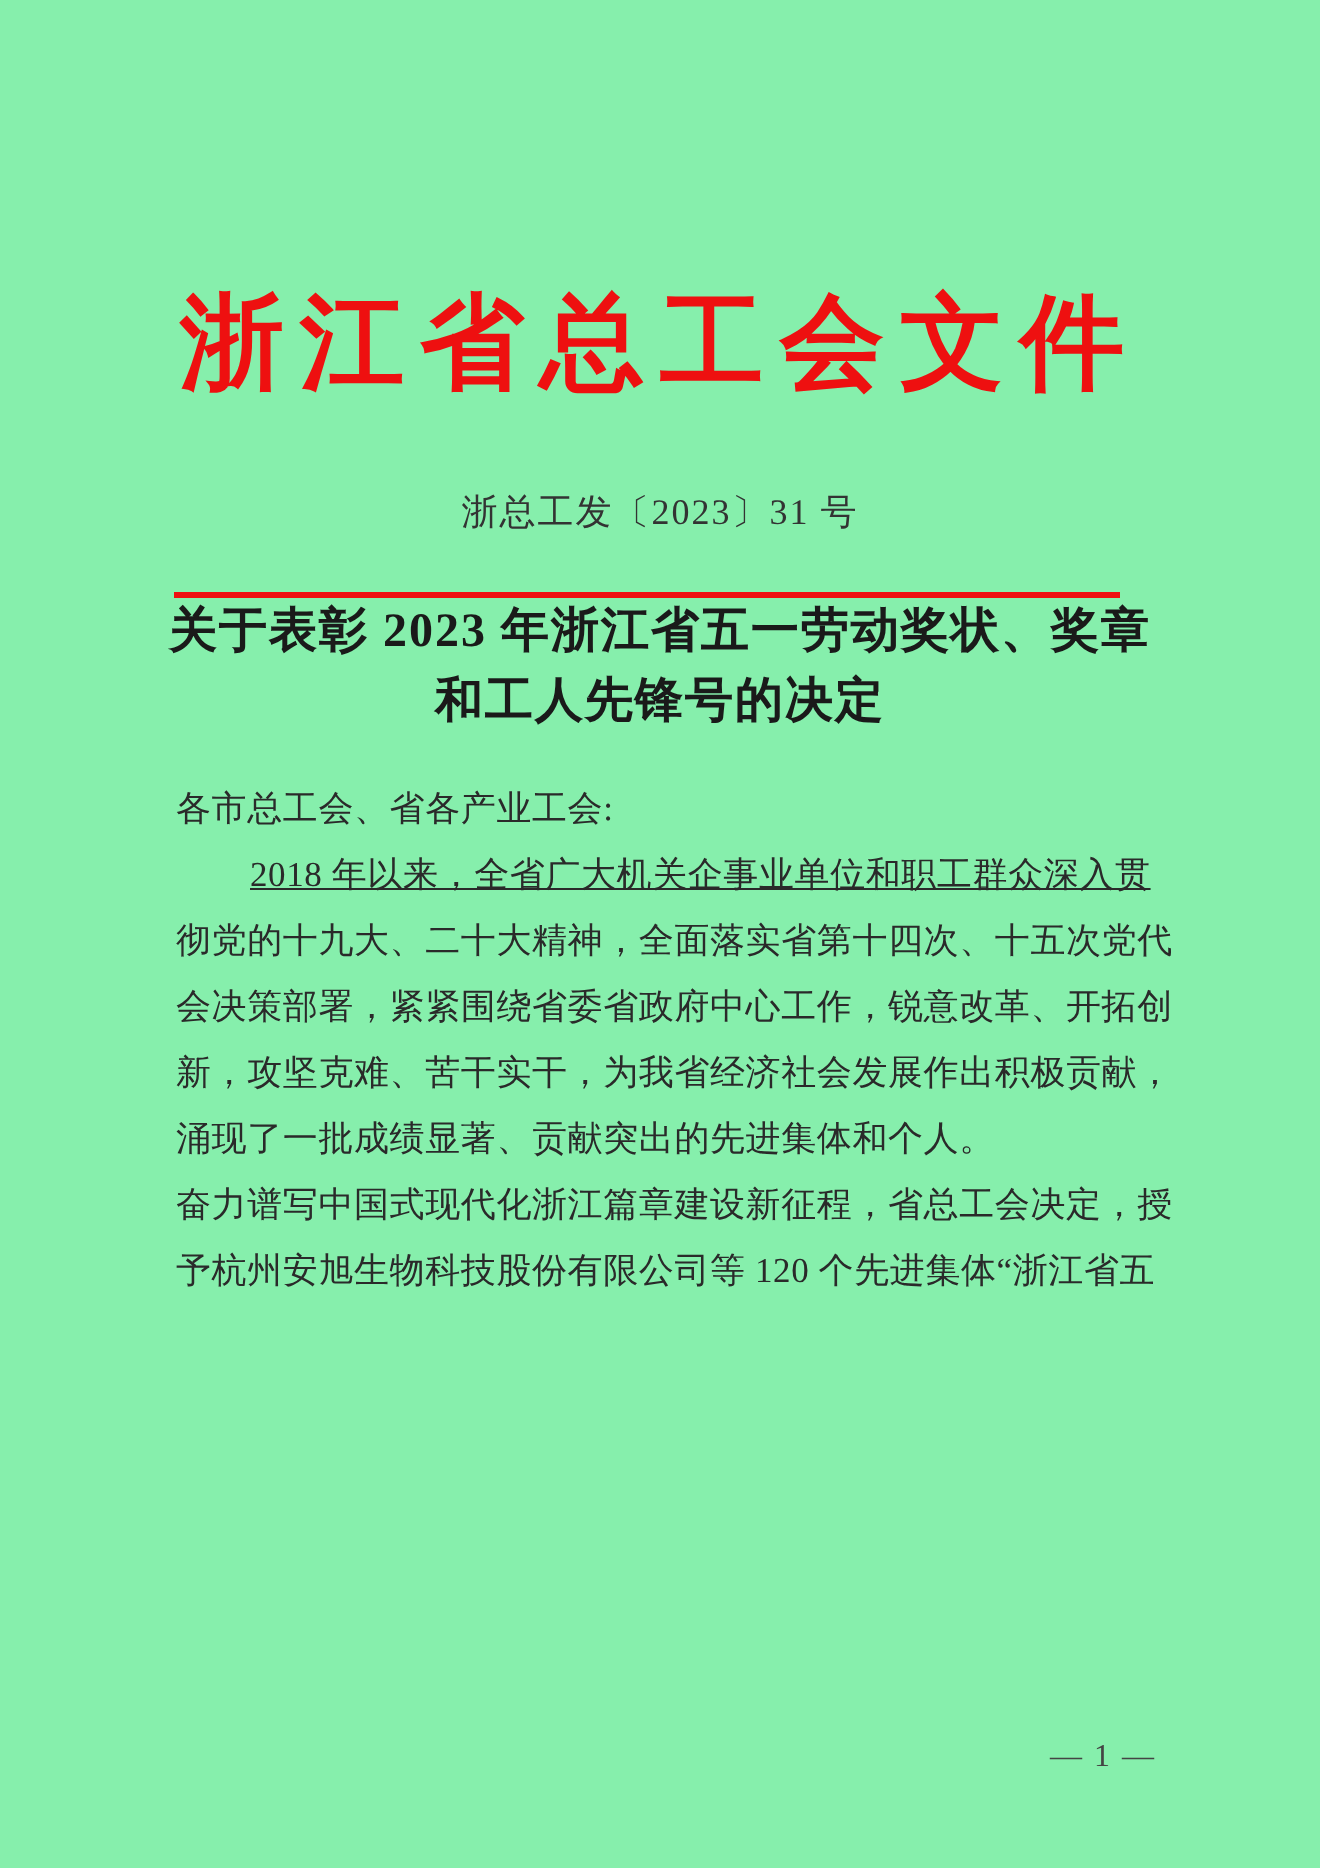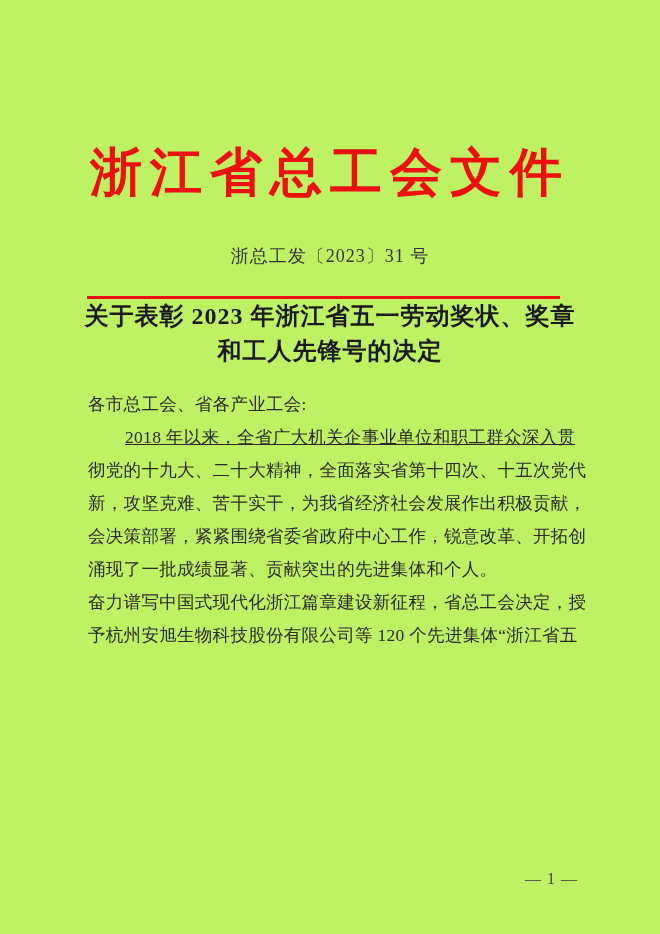--- a/index.html
+++ b/index.html
@@ -5,21 +5,21 @@
   html, body {
     margin: 0;
     padding: 0;
     background: #ffffff;
   }
   .page {
     position: relative;
     width: 660px;
     height: 934px;
     margin: 0 auto;
-    background: #bef264;
+    background: #86efac;
     overflow: hidden;
     font-family: "Liberation Serif", "DejaVu Serif", serif;
   }
   .org-title {
     margin-top: 146px;
     text-align: center;
     font-size: 52px;
     line-height: 54px;
     font-weight: 700;
     color: #ee1010;
@@ -86,22 +86,22 @@
 
   <div class="doc-title">
     <div>关于表彰 2023 年浙江省五一劳动奖状、奖章</div>
     <div>和工人先锋号的决定</div>
   </div>
 
   <div class="doc-body">
     <div class="body-line">各市总工会、省各产业工会:</div>
     <div class="body-line indent">2018 年以来，全省广大机关企事业单位和职工群众深入贯</div>
     <div class="body-line">彻党的十九大、二十大精神，全面落实省第十四次、十五次党代</div>
+    <div class="body-line">会决策部署，紧紧围绕省委省政府中心工作，锐意改革、开拓创</div>
     <div class="body-line">新，攻坚克难、苦干实干，为我省经济社会发展作出积极贡献，</div>
-    <div class="body-line">会决策部署，紧紧围绕省委省政府中心工作，锐意改革、开拓创</div>
     <div class="body-line">涌现了一批成绩显著、贡献突出的先进集体和个人。</div>
     <div class="body-line">奋力谱写中国式现代化浙江篇章建设新征程，省总工会决定，授</div>
     <div class="body-line">予杭州安旭生物科技股份有限公司等 120 个先进集体“浙江省五</div>
   </div>
 
   <div class="page-number">— 1 —</div>
 
 </div>
 
 </body></html>

